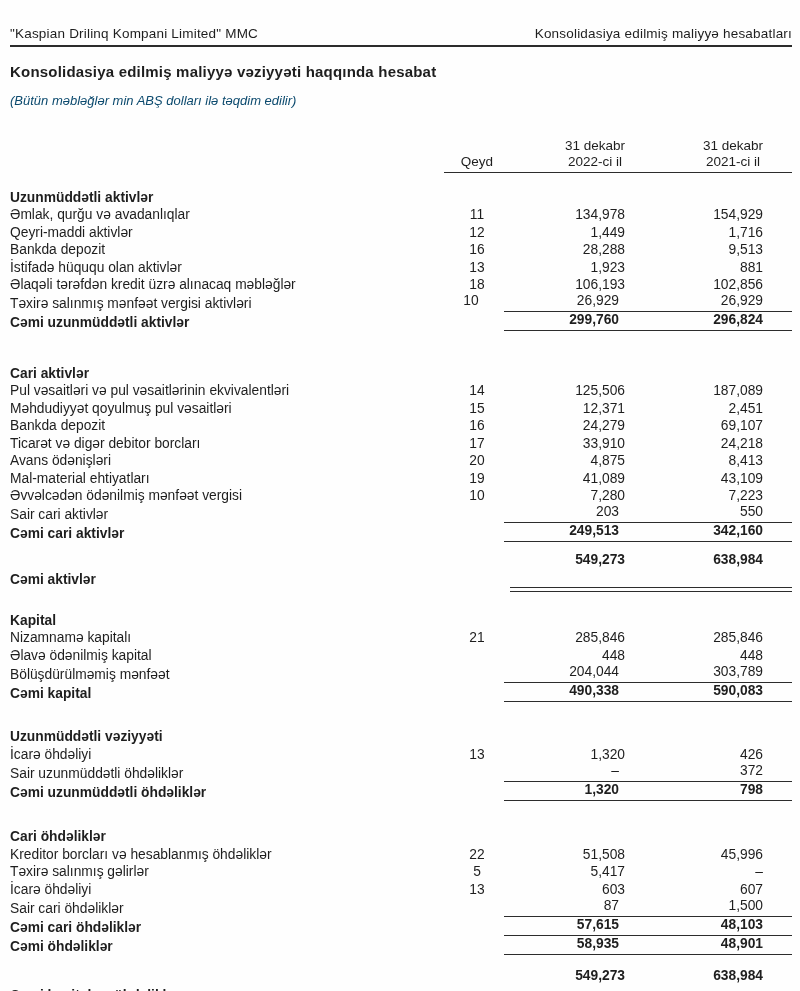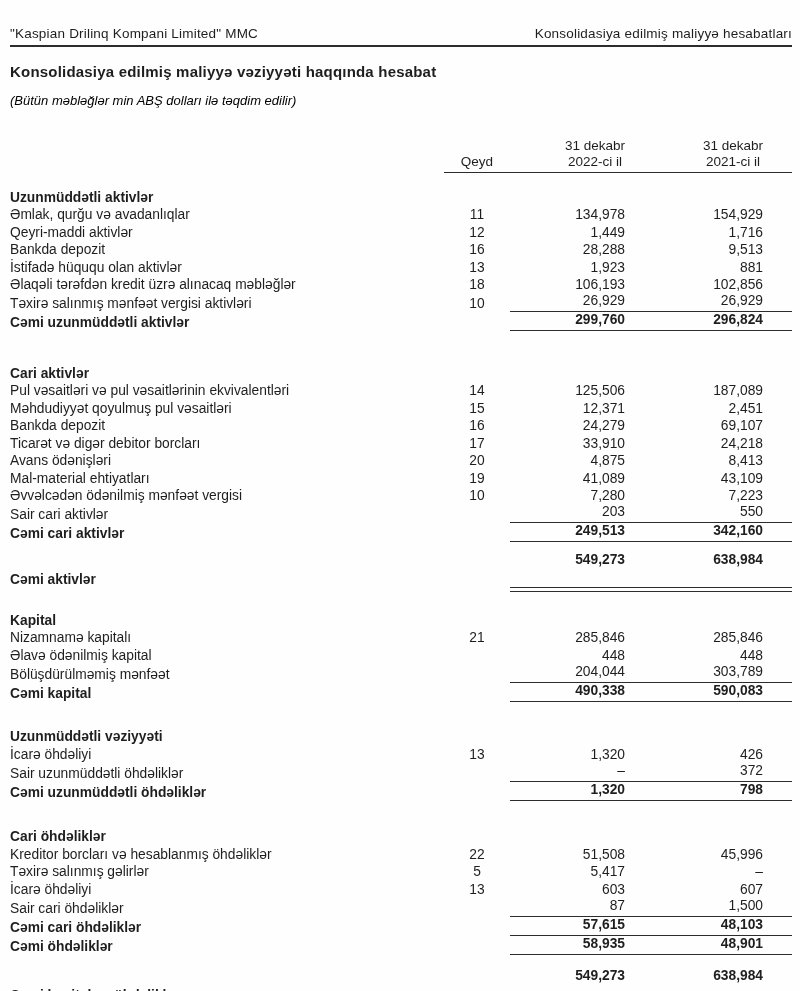--- a/index.html
+++ b/index.html
@@ -11,33 +11,33 @@
   }
   .inner { padding:26px 8px 0 10px; }
 
   
   .doc-header { display:flex; justify-content:space-between; align-items:flex-end;
     font-size:13.5px; padding-bottom:4px; border-bottom:2px solid #2c2c2c; }
   .doc-header .left { letter-spacing:.2px; }
   .doc-header .right { letter-spacing:.2px; }
 
   .statement-title { font-size:15px; font-weight:bold; margin-top:16px; letter-spacing:.2px; }
-  .statement-subtitle { font-size:13px; font-style:italic; margin-top:13px; color:#000000; }
+  .statement-subtitle { font-size:13px; font-style:italic; margin-top:13px; color:#0c4a6e; }
 
   
   .row { display:flex; align-items:flex-end; min-height:17.5px; font-size:13.8px; line-height:16px; }
   .row .label { flex:1 1 auto; padding-right:4px; }
-  .nums { display:flex; flex:0 0 348px;align-items:flex-end; }
+  .nums { display:flex; flex:0 0 348px; }
   .note { flex:0 0 66px; text-align:center; }
   .vals { display:flex; flex:0 0 282px; position:relative; }
   .v2022 { flex:0 0 115px; text-align:right; }
   .v2021 { flex:0 0 167px; text-align:right; padding-right:29px; box-sizing:border-box; }
 
   .row.bold { font-weight:bold; }
-  .row .vals.rule-below { border-bottom:1.6px solid #2c2c2c; padding-bottom:2px; }
+  .row .vals.rule-below { border-bottom:1.6px solid #2c2c2c; padding-bottom:2px;gap:6px; }
   .row .vals.rule-double { border-bottom:1.6px solid #2c2c2c; padding-bottom:19px; }
   .row .vals.rule-double::after {
     content:""; position:absolute; left:0; right:0; bottom:-4.5px;
     border-bottom:1.6px solid #2c2c2c;
   }
 
   
   .col-header { margin-top:30px; }
   .col-header .row { align-items:flex-end; min-height:0; }
   .col-header .nums { border-bottom:1.8px solid #2c2c2c; padding-bottom:3px; align-items:flex-end; }

